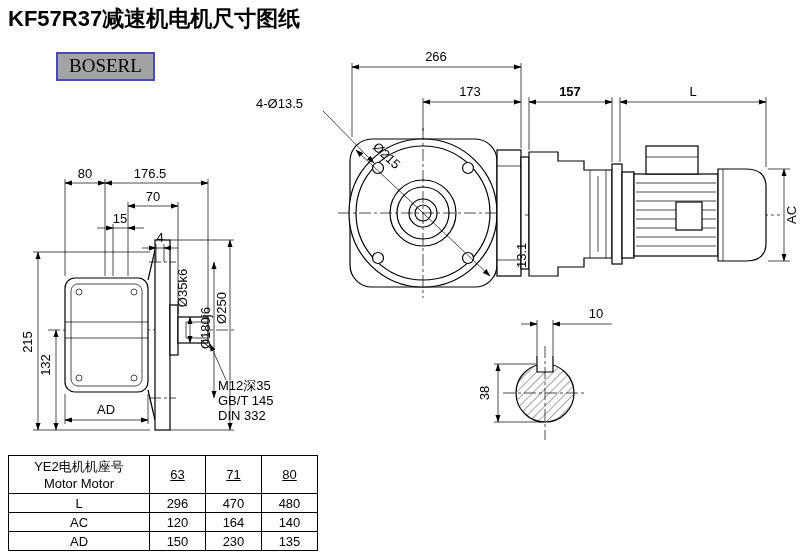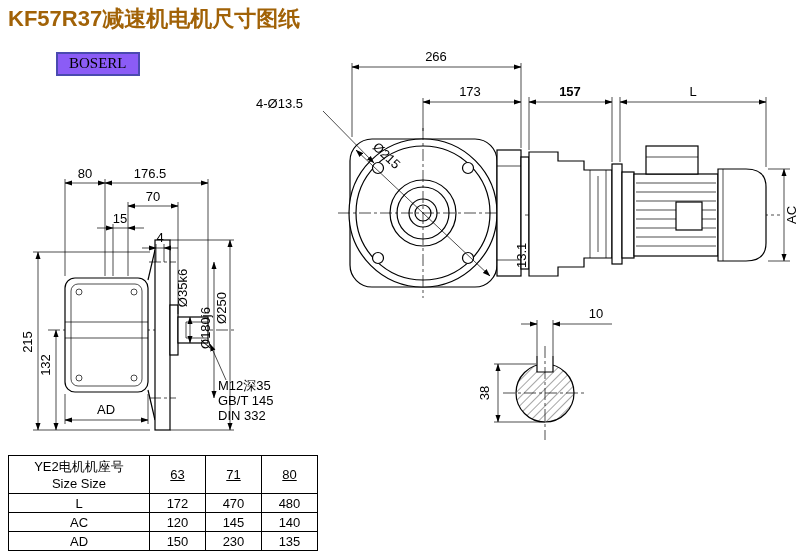--- a/index.html
+++ b/index.html
@@ -1,20 +1,20 @@
 <!DOCTYPE html>
 <html><head>
 <meta charset="utf-8">
 <style>
   html,body{margin:0;padding:0;}
   body{width:800px;height:553px;position:relative;background:#fff;overflow:hidden;
        font-family:"Liberation Sans",sans-serif;}
-  #page-title{position:absolute;left:8px;top:4px;font-size:22px;font-weight:bold;color:#a16207;white-space:nowrap;}
+  #page-title{position:absolute;left:8px;top:4px;font-size:22px;font-weight:bold;color:#000000;white-space:nowrap;}
   #brand-logo{position:absolute;left:56px;top:52px;border:2px solid #4a4ab0;padding:1px 11px 2px;
-        font-family:"Liberation Serif",serif;font-size:15px;color:#000;background:#8b5cf6;}
+        font-family:"Liberation Serif",serif;font-size:19px;color:#000;background:#a3a3a3;}
   svg{position:absolute;left:0;top:0;}
   svg text{font-family:"Liberation Sans",sans-serif;fill:#000;font-size:13px;}
   .ln{fill:#fff;stroke:#000;stroke-width:1.2;}
   .lnn{fill:none;stroke:#000;stroke-width:1.2;}
   .thin{fill:none;stroke:#000;stroke-width:0.7;}
   .cl{fill:none;stroke:#000;stroke-width:0.7;stroke-dasharray:12 3 3 3;}
   table{position:absolute;left:8px;top:455px;border-collapse:collapse;background:#fff;}
   td{border:1px solid #000;text-align:center;font-size:13px;padding:0 4px;color:#000;}
   .c1{width:132px;text-align:center;} .cv{width:47px;text-decoration:underline;}
   .hrow td{height:37px;} .vrow td{height:18px;}
@@ -243,36 +243,36 @@
       <text transform="rotate(-90 489 393)" x="489" y="393" text-anchor="middle" font-size="15">38</text>
     </g>
   </g>
 </svg>
 
 <table>
   <tbody>
       <tr class="hrow">
     <td class="c1">
       <div>YE2电机机座号</div>
-      <div>Size Size</div>
+      <div>Motor Motor</div>
     </td>
     <td class="cv">63</td>
     <td class="cv">71</td>
     <td class="cv">80</td>
   </tr>
   <tr class="vrow">
     <td>L</td>
-    <td>172</td>
+    <td>296</td>
     <td>470</td>
     <td>480</td>
   </tr>
   <tr class="vrow">
     <td>AC</td>
     <td>120</td>
-    <td>145</td>
+    <td>164</td>
     <td>140</td>
   </tr>
   <tr class="vrow">
     <td>AD</td>
     <td>150</td>
     <td>230</td>
     <td>135</td>
   </tr>
 </tbody>
   </table>

